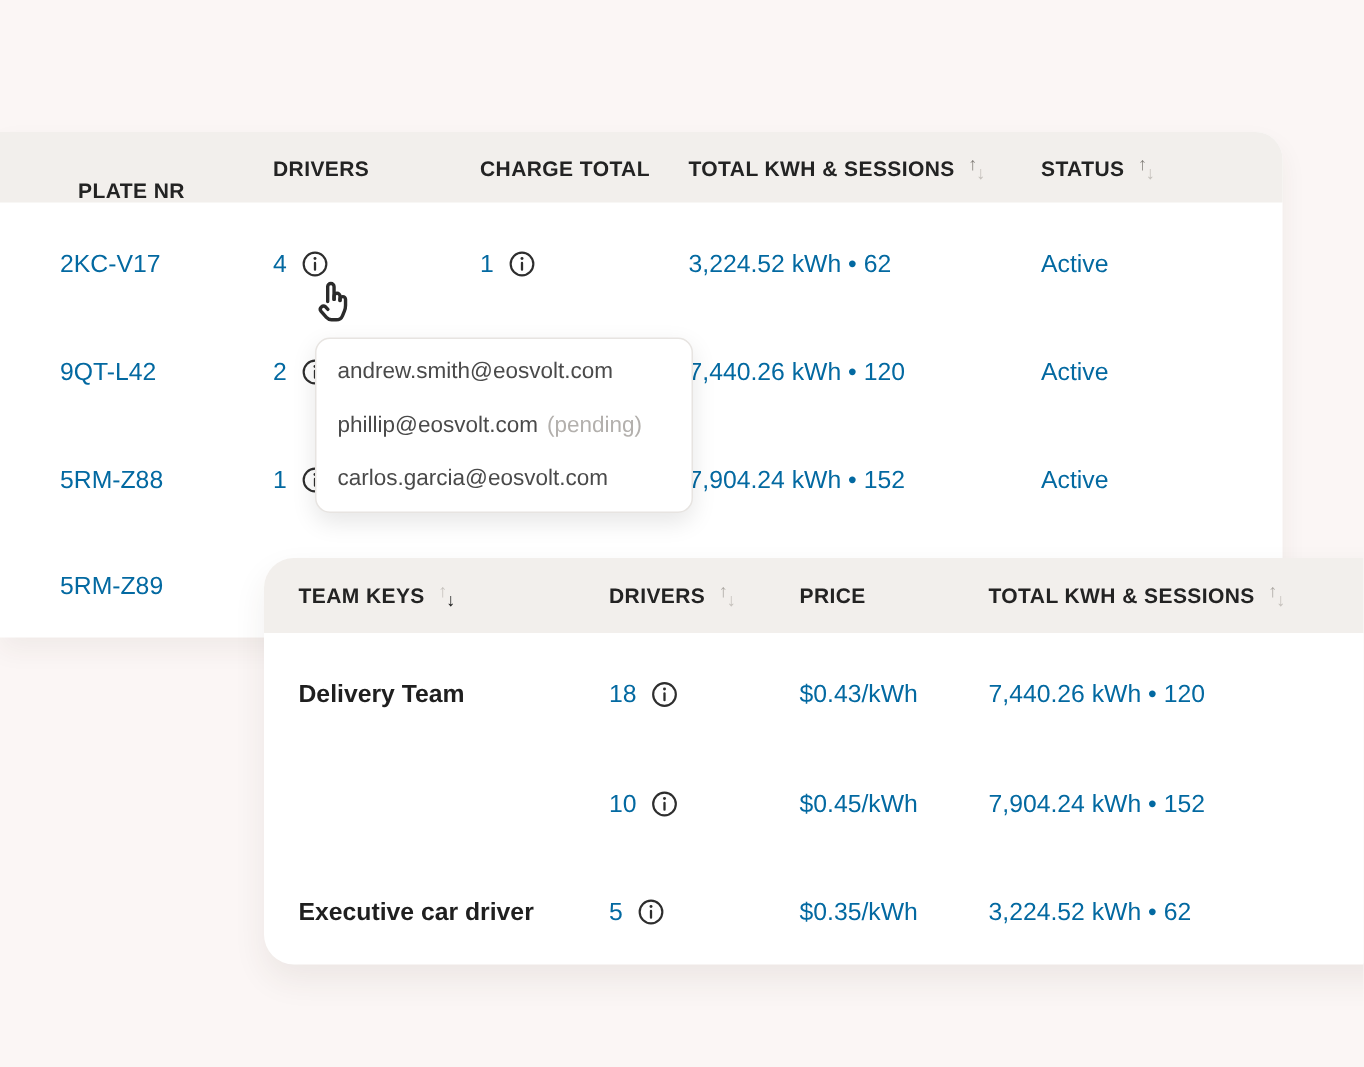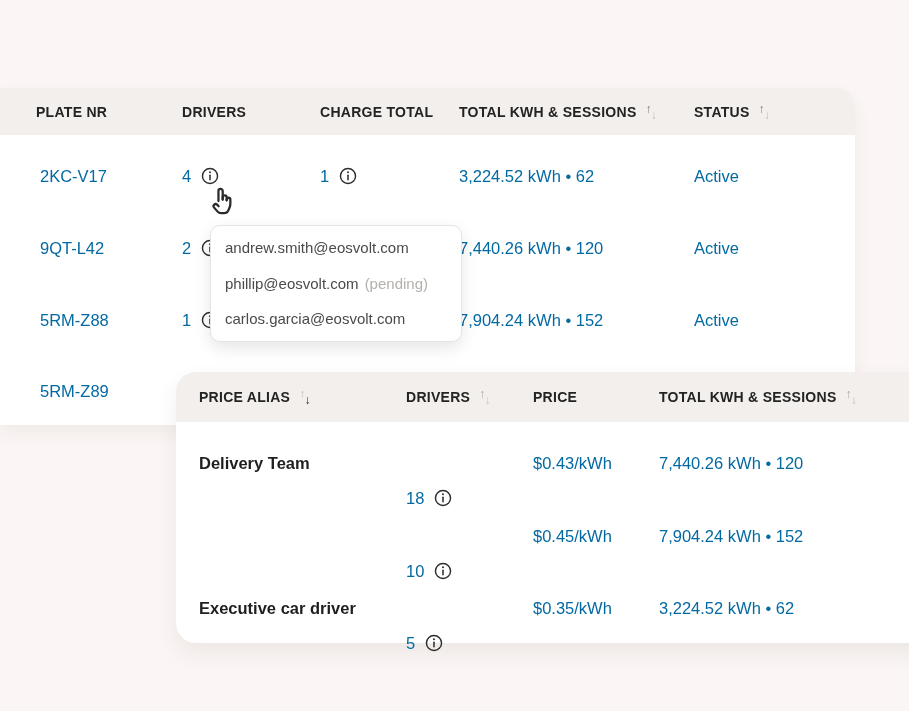--- a/index.html
+++ b/index.html
@@ -31,21 +31,21 @@
   .thead { position: absolute; left: 0; top: 0; right: 0; background: #f2efec; }
   .card-vehicles .thead { height: 47px; border-radius: 0 18px 0 0; }
   .card-teams .thead { height: 50px; border-radius: 20px 0 0 0; }
   .hcell {
     position: absolute; top: 0; height: 100%;
     display: flex; align-items: center;
     font-size: 14px; font-weight: bold; letter-spacing: 0.02em;
     color: #232323; white-space: nowrap;
   }
   
-  .vh-plate  { left: 36px; }
+  .vh-plate  { left: 52px; align-items: flex-end; }
   .vh-drivers{ left: 182px; }
   .vh-keys   { left: 320px; }
   .vh-total  { left: 459px; }
   .vh-status { left: 694px; }
   
   .th-alias  { left: 23px; }
   .th-drivers{ left: 230px; }
   .th-price  { left: 357px; }
   .th-total  { left: 483px; }
 
@@ -65,21 +65,21 @@
     display: flex; align-items: center; gap: 10px;
     font-size: 16.5px; color: #0369a1; white-space: nowrap;
   }
   .vc-plate  { left: 40px; }
   .vc-drivers{ left: 182px; }
   .vc-keys   { left: 320px; }
   .vc-total  { left: 459px; }
   .vc-status { left: 694px; }
 
   .tc-alias  { left: 23px; font-weight: bold; color: #1f1f1f; }
-  .tc-drivers{ left: 230px; margin-top: 35px; }
+  .tc-drivers{ left: 230px; }
   .tc-price  { left: 357px; }
   .tc-total  { left: 483px; } 
 
   
   .info-icon { width: 18px; height: 18px; display: inline-block; cursor: pointer; flex: none; }
   .info-icon svg { display: block; width: 100%; height: 100%; }
 
   
   .tooltip {
     position: absolute; left: 210px; top: 225px; width: 252px; height: 117px;
@@ -212,21 +212,21 @@
     </div>
     <div class="tip-line">
       <span class="email">carlos.garcia@eosvolt.com</span>
       <span class="note"></span>
     </div>
   </div>
 
   <section class="card card-teams">
     <div class="thead">
       <div class="hcell th-alias">
-        <span>PRICE ALIAS</span>
+        <span>TEAM KEYS</span>
         <span class="sort active-desc">
           <span class="s-up">↑</span>
           <span class="s-down">↓</span>
         </span>
       </div>
       <div class="hcell th-drivers">
         <span>DRIVERS</span>
         <span class="sort inactive">
           <span class="s-up">↑</span>
           <span class="s-down">↓</span>

